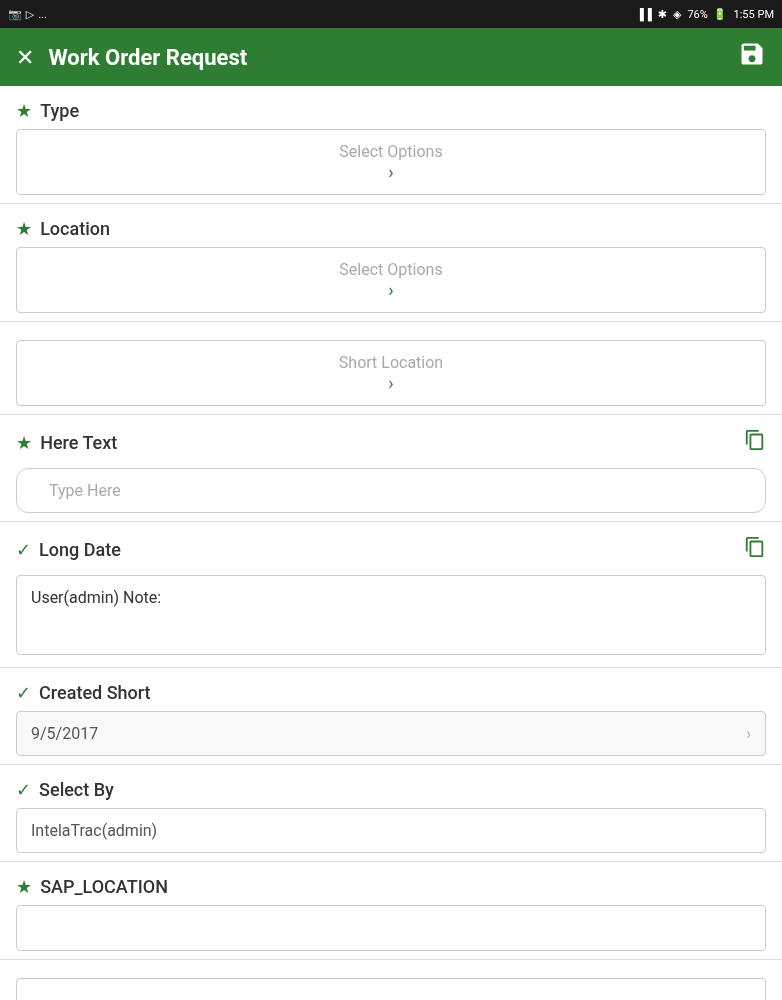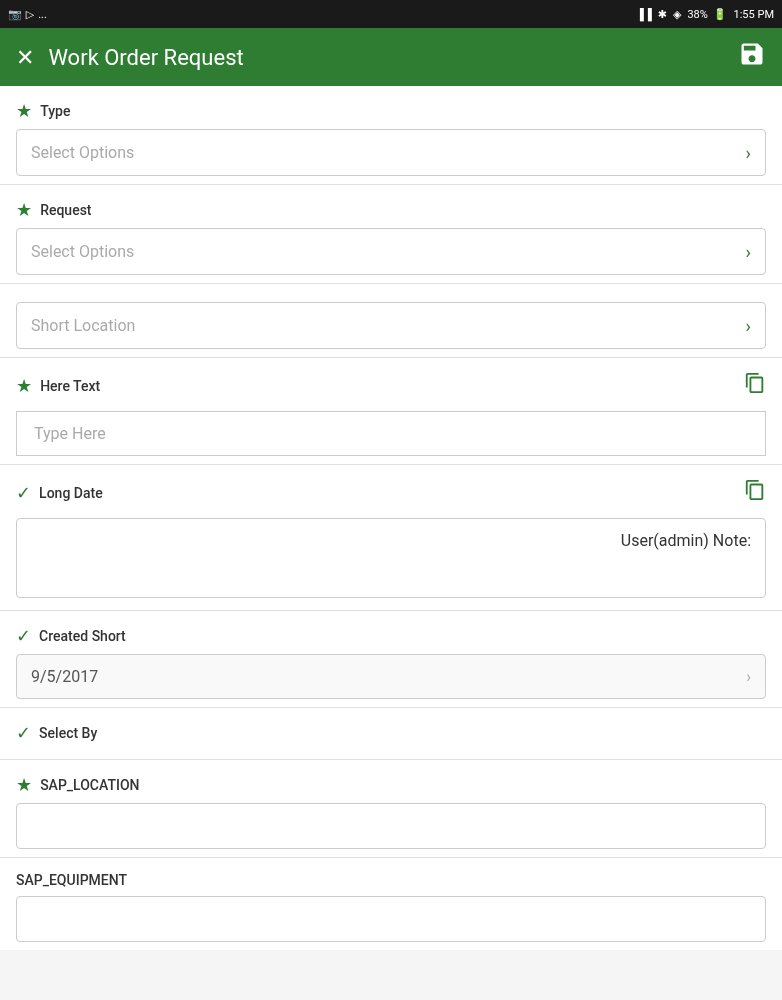--- a/index.html
+++ b/index.html
@@ -53,21 +53,21 @@
 
     .header-left {
       display: flex;
       align-items: center;
       gap: 14px;
     }
 
     .header-title {
       color: white;
       font-size: 22px;
-      font-weight: 400;
+      font-weight: 700;
     }
 
     .close-icon {
       color: white;
       font-size: 22px;
       cursor: pointer;
       font-weight: 300;
     }
 
     .save-icon {
@@ -88,21 +88,21 @@
     }
 
     .field-label-row {
       display: flex;
       align-items: center;
       gap: 8px;
       margin-bottom: 8px;
     }
 
     .field-label {
-      font-size: 14px;
+      font-size: 18px;
       font-weight: 500;
       color: #333;
     }
 
     .required-star {
       color: #2e7d32;
       font-size: 18px;
     }
 
     .check-icon {
@@ -120,36 +120,37 @@
     .select-field {
       border: 1px solid #ccc;
       border-radius: 4px;
       padding: 12px 14px;
       display: flex;
       align-items: center;
       justify-content: space-between;
       cursor: pointer;
       background: white;
       margin-top: 4px;
+      flex-direction: column;
     }
 
     .select-field-placeholder {
       color: #aaa;
       font-size: 16px;
     }
 
     .select-arrow {
       color: #2e7d32;
       font-size: 18px;
     }
 
     .text-input {
       border: 1px solid #ccc;
-      border-radius: 0;
-      padding: 12px 17px;
+      border-radius: 12px;
+      padding: 12px 32px;
       width: 100%;
       font-size: 16px;
       color: #555;
       outline: none;
       margin-top: 4px;
     }
 
     .text-input::placeholder {
       color: #aaa;
     }
@@ -158,21 +159,20 @@
       border: 1px solid #ccc;
       border-radius: 4px;
       padding: 12px 14px;
       width: 100%;
       font-size: 16px;
       color: #333;
       outline: none;
       resize: none;
       height: 80px;
       margin-top: 4px;
-      text-align: right;
     }
 
     .date-field {
       border: 1px solid #ccc;
       border-radius: 4px;
       padding: 12px 14px;
       display: flex;
       align-items: flex-end;
       justify-content: space-between;
       background: #f9f9f9;
@@ -218,21 +218,21 @@
 <div class="status-bar">
   <div class="status-bar-left">
     <span>📷</span>
     <span>▷</span>
     <span>...</span>
   </div>
   <div class="status-bar-right">
     <span>▐▐</span>
     <span>✱</span>
     <span>◈</span>
-    <span>38%</span>
+    <span>76%</span>
     <span>🔋</span>
     <span>1:55 PM</span>
   </div>
 </div>
 
 <div class="header">
   <div class="header-left">
     <span class="close-icon">✕</span>
     <span class="header-title">Work Order Request</span>
   </div>
@@ -252,21 +252,21 @@
     </div>
     <div class="select-field">
       <span class="select-field-placeholder">Select Options</span>
       <span class="select-arrow">›</span>
     </div>
   </div>
 
   <div class="field-group">
     <div class="field-label-row">
       <span class="required-star">★</span>
-      <span class="field-label">Request</span>
+      <span class="field-label">Location</span>
     </div>
     <div class="select-field">
       <span class="select-field-placeholder">Select Options</span>
       <span class="select-arrow">›</span>
     </div>
   </div>
 
   <div class="field-group">
     <div class="select-field">
       <span class="select-field-placeholder">Short Location</span>
@@ -309,30 +309,28 @@
       <span class="date-value">9/5/2017</span>
       <span class="date-arrow">›</span>
     </div>
   </div>
 
   <div class="field-group">
     <div class="field-label-row">
       <span class="check-icon">✓</span>
       <span class="field-label">Select By</span>
     </div>
+    <div class="readonly-field">IntelaTrac(admin)</div>
   </div>
 
   <div class="field-group">
     <div class="field-label-row">
       <span class="required-star">★</span>
       <span class="field-label">SAP_LOCATION</span>
     </div>
     <div class="empty-field"></div>
   </div>
 
   <div class="field-group no-border-bottom">
-    <div class="field-label-row">
-      <span class="field-label">SAP_EQUIPMENT</span>
-    </div>
     <div class="empty-field"></div>
   </div>
 
 </div>
 
 </body></html>

